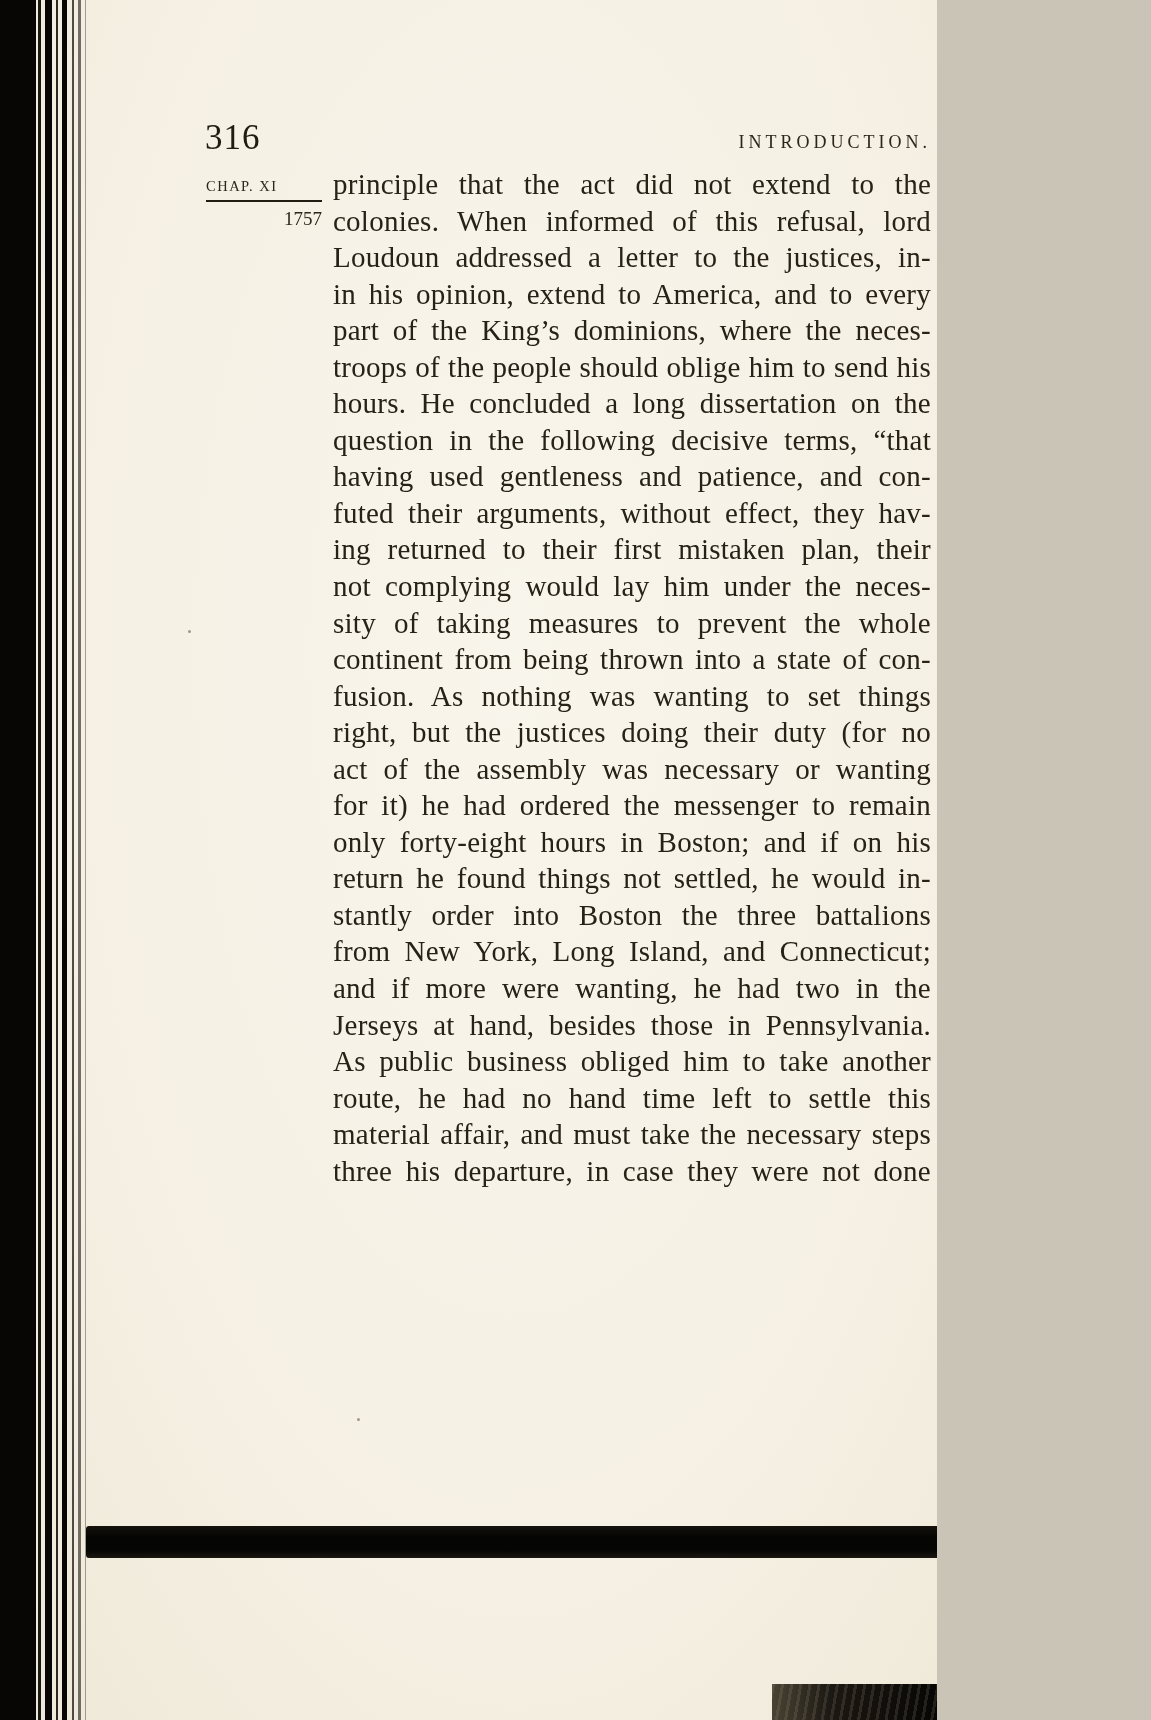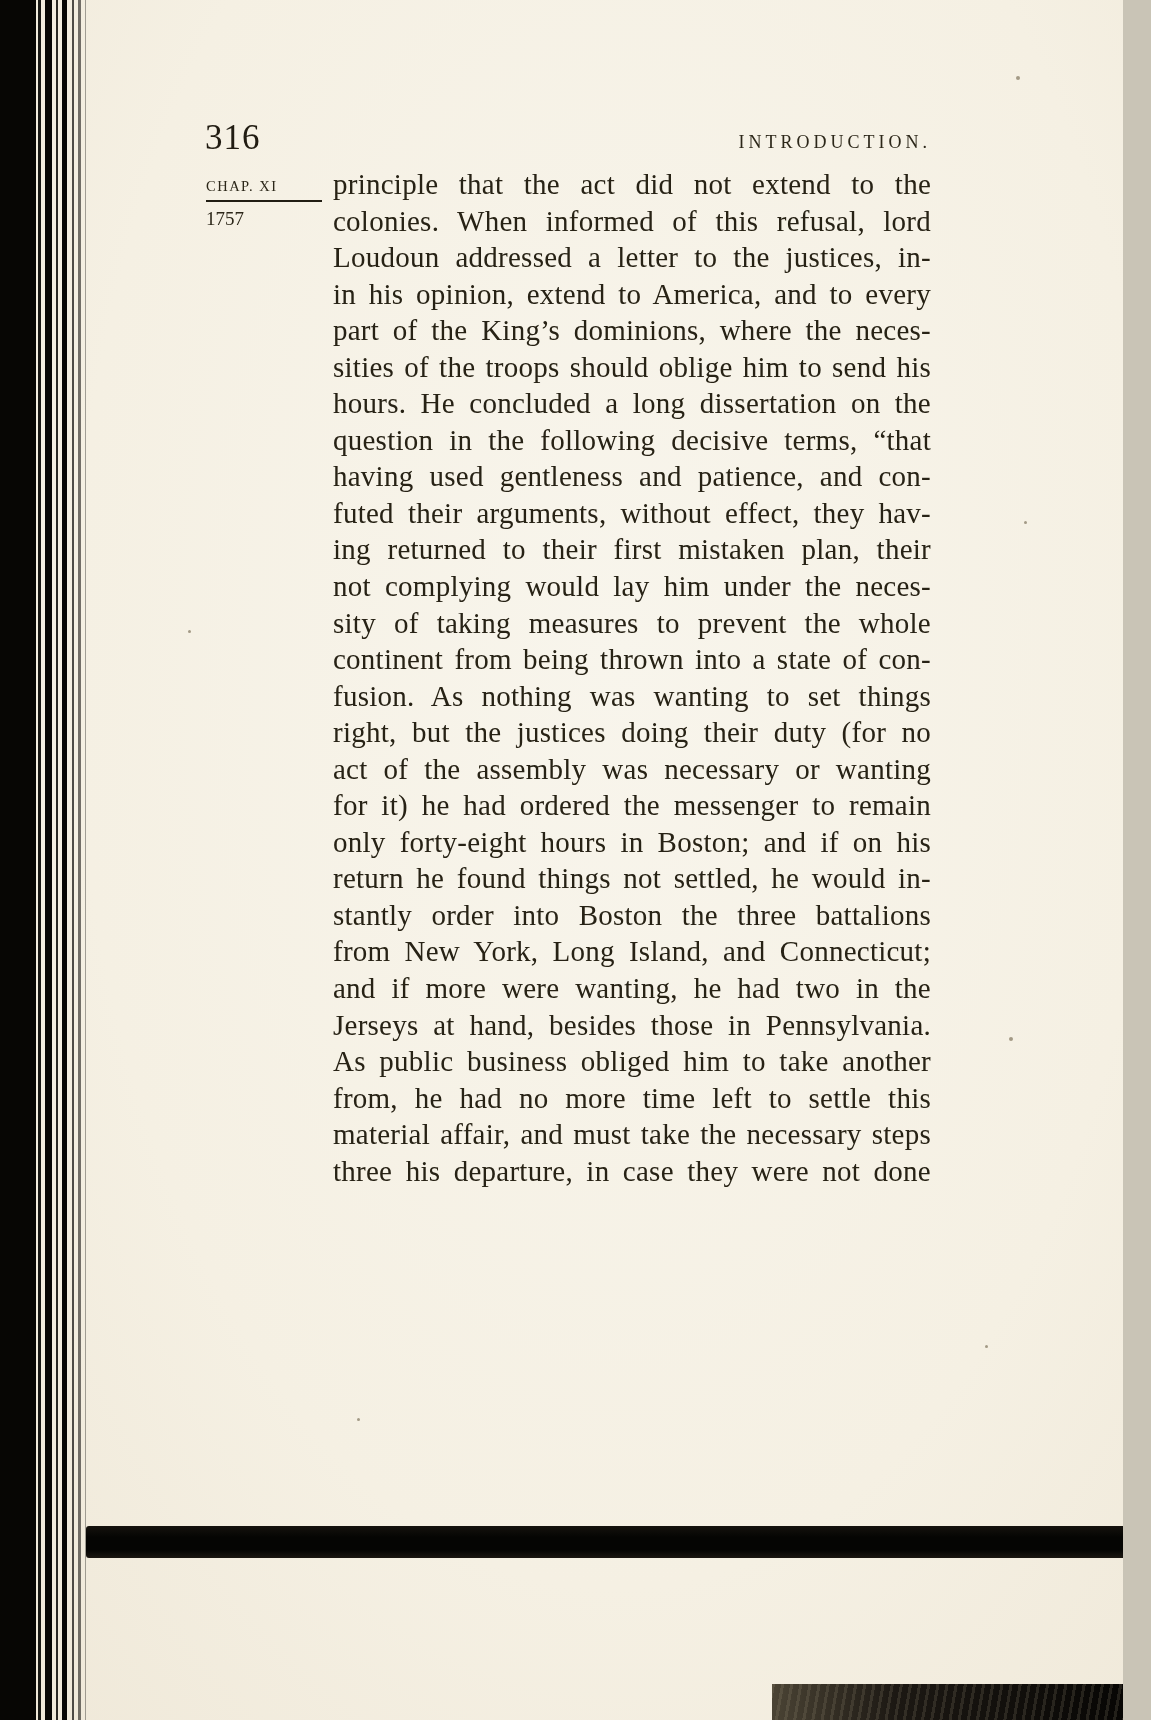--- a/index.html
+++ b/index.html
@@ -1,20 +1,20 @@
 <!DOCTYPE html>
 <html><head>
 <meta charset="utf-8">
 <style>
   html, body { margin: 0; padding: 0; }
   body { background: #c9c4b6; }
 
   .scan {
     position: relative;
-    width: 1123px;
+    width: 937px;
     height: 1720px;
     overflow: hidden;
     background: radial-gradient(ellipse at 55% 38%, #f8f5ec 0%, #f5f0e3 62%, #efe8d8 100%);
     font-family: "Liberation Serif", serif;
     color: #2a2519;
   }
 
   
   .binding { position: absolute; left: 0; top: 0; bottom: 0; width: 95px; }
   .binding .stripe { position: absolute; top: 0; bottom: 0; background: #070604; }
@@ -68,21 +68,21 @@
     letter-spacing: 1.5px;
     color: #2c2719;
   }
   .margin-note .rule {
     margin-top: 5px;
     height: 2px;
     background: #211d13;
   }
   .margin-note .year {
     margin-top: 6px;
-    text-align: left;
+    text-align: right;
     font-size: 19px;
     color: #2c2719;
   }
 
   .body-text {
     position: absolute;
     left: 333px; top: 166px; width: 598px;
     font-size: 29px;
     line-height: 36.55px;
     letter-spacing: 0.25px;
@@ -120,41 +120,41 @@
     <div class="rule"></div>
     <div class="year">1757</div>
   </div>
 
   <div class="body-text">
       <div class="line">principle that the act did not extend to the</div>
       <div class="line">colonies.  When informed of this refusal, lord</div>
       <div class="line">Loudoun addressed a letter to the justices, in-</div>
       <div class="line">in his opinion, extend to America, and to every</div>
       <div class="line">part of the King’s dominions, where the neces-</div>
-      <div class="line">sities of the troops should oblige him to send his</div>
+      <div class="line">troops of the people should oblige him to send his</div>
       <div class="line">hours.  He concluded a long dissertation on the</div>
       <div class="line">question in the following decisive terms, “that</div>
       <div class="line">having used gentleness and patience, and con-</div>
       <div class="line">futed their arguments, without effect, they hav-</div>
       <div class="line">ing returned to their first mistaken plan, their</div>
       <div class="line">not complying would lay him under the neces-</div>
       <div class="line">sity of taking measures to prevent the whole</div>
       <div class="line">continent from being thrown into a state of con-</div>
       <div class="line">fusion.  As nothing was wanting to set things</div>
       <div class="line">right, but the justices doing their duty (for no</div>
       <div class="line">act of the assembly was necessary or wanting</div>
       <div class="line">for it) he had ordered the messenger to remain</div>
       <div class="line">only forty-eight hours in Boston; and if on his</div>
       <div class="line">return he found things not settled, he would in-</div>
       <div class="line">stantly order into Boston the three battalions</div>
       <div class="line">from New York, Long Island, and Connecticut;</div>
       <div class="line">and if more were wanting, he had two in the</div>
       <div class="line">Jerseys at hand, besides those in Pennsylvania.</div>
       <div class="line">As public business obliged him to take another</div>
-      <div class="line">from, he had no more time left to settle this</div>
+      <div class="line">route, he had no hand time left to settle this</div>
       <div class="line">material affair, and must take the necessary steps</div>
       <div class="line">three his departure, in case they were not done</div>
     </div>
 
   <div class="bottom-bar"></div>
   <div class="corner-dark"></div>
 
   <div class="speck" style="left:1016px; top:76px;  width:4px; height:4px;"></div>
   <div class="speck" style="left:1024px; top:521px; width:3px; height:3px;"></div>
   <div class="speck" style="left:1009px; top:1037px;width:4px; height:4px;"></div>

